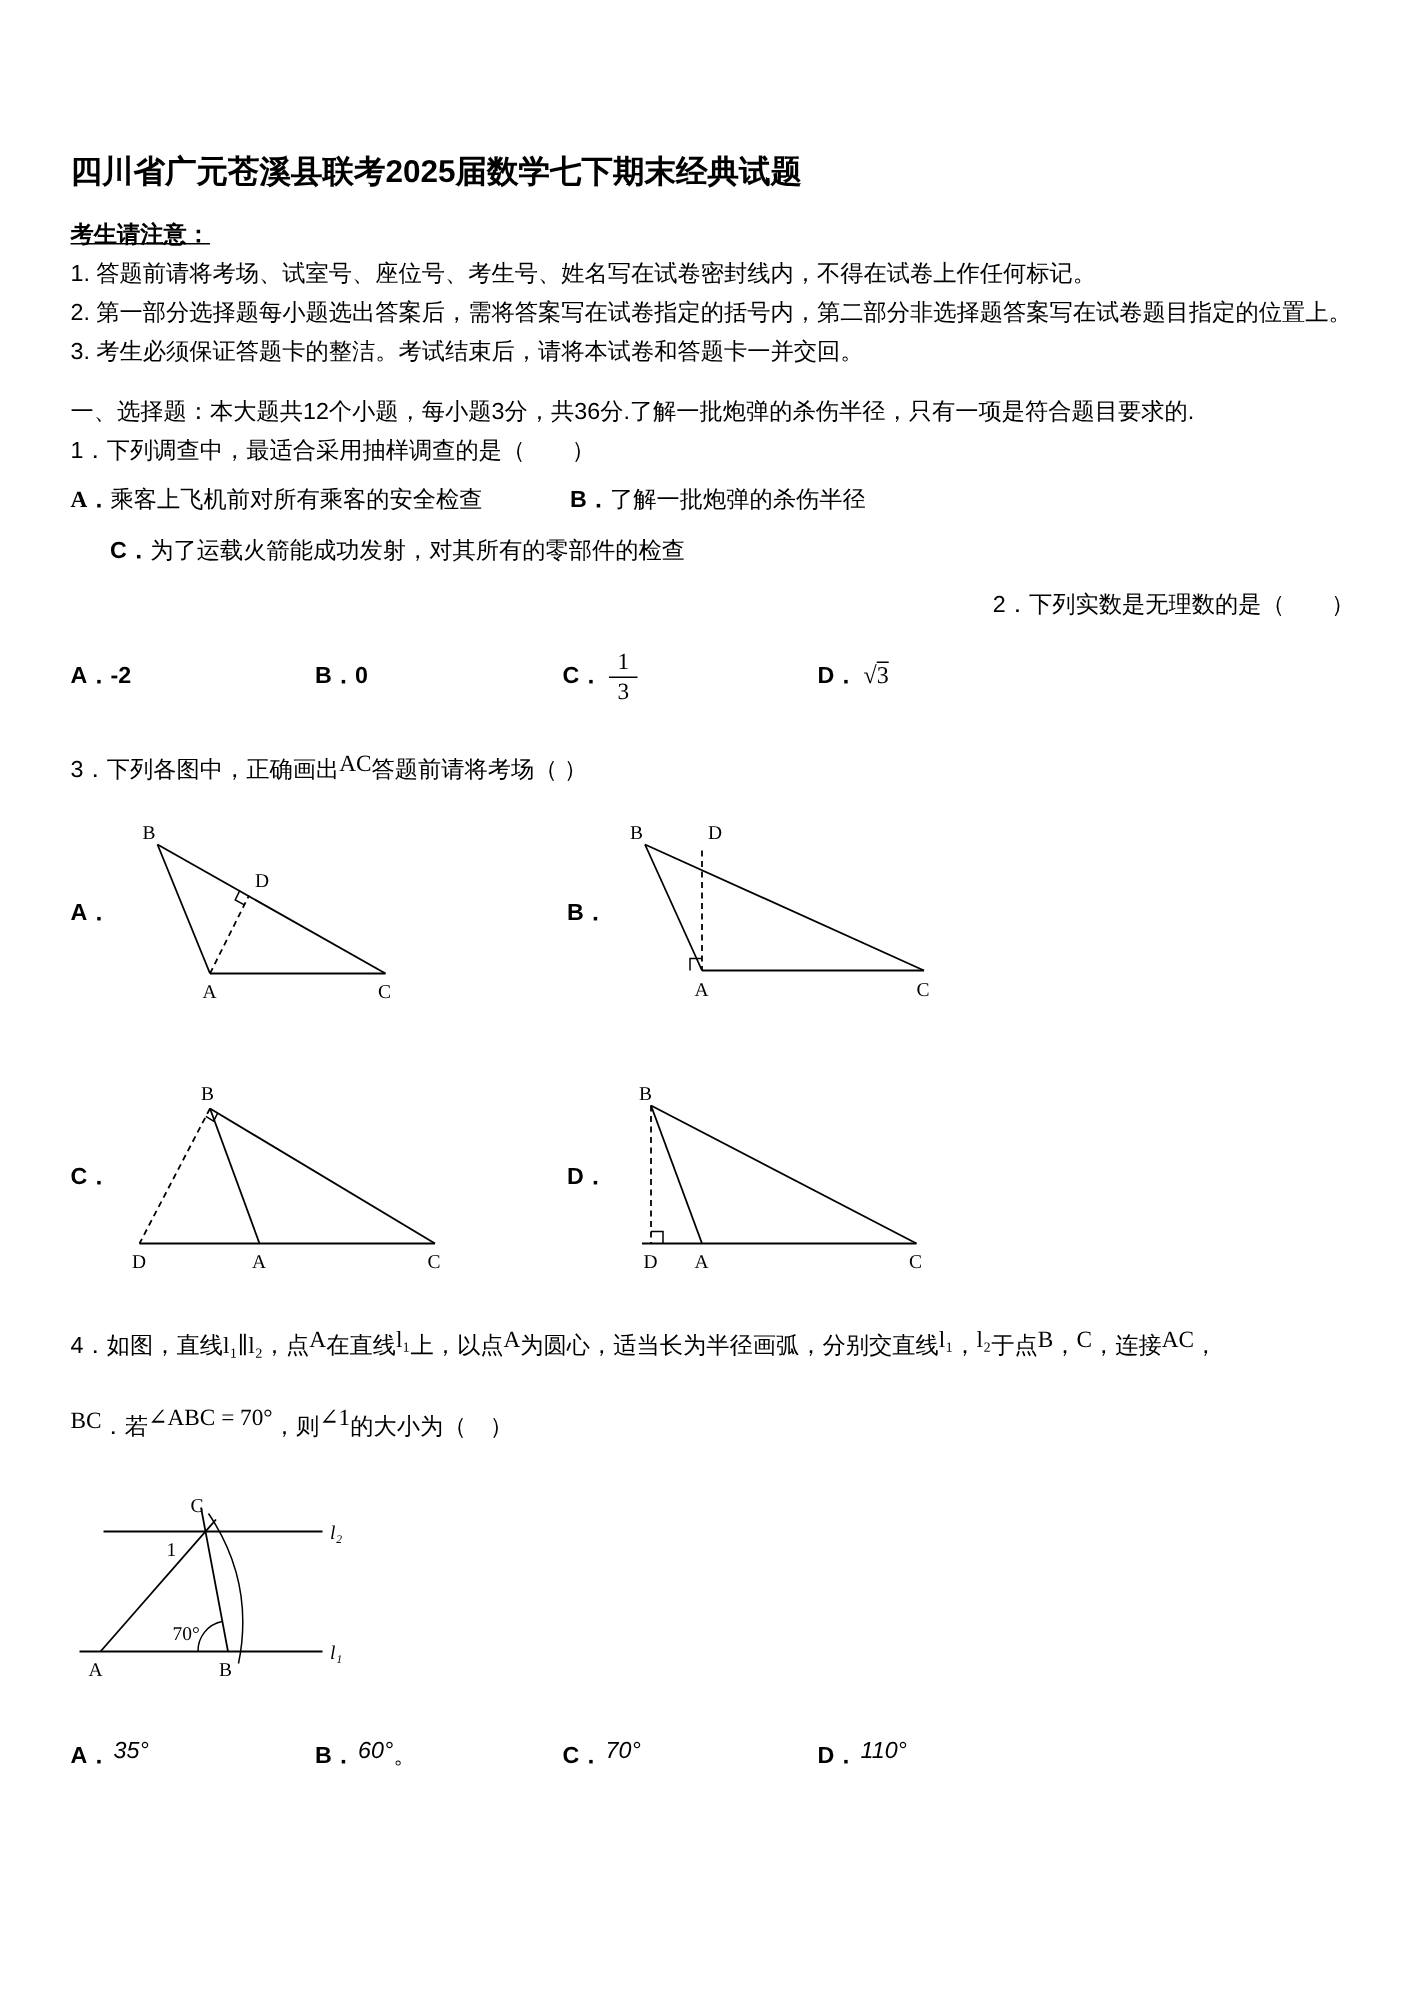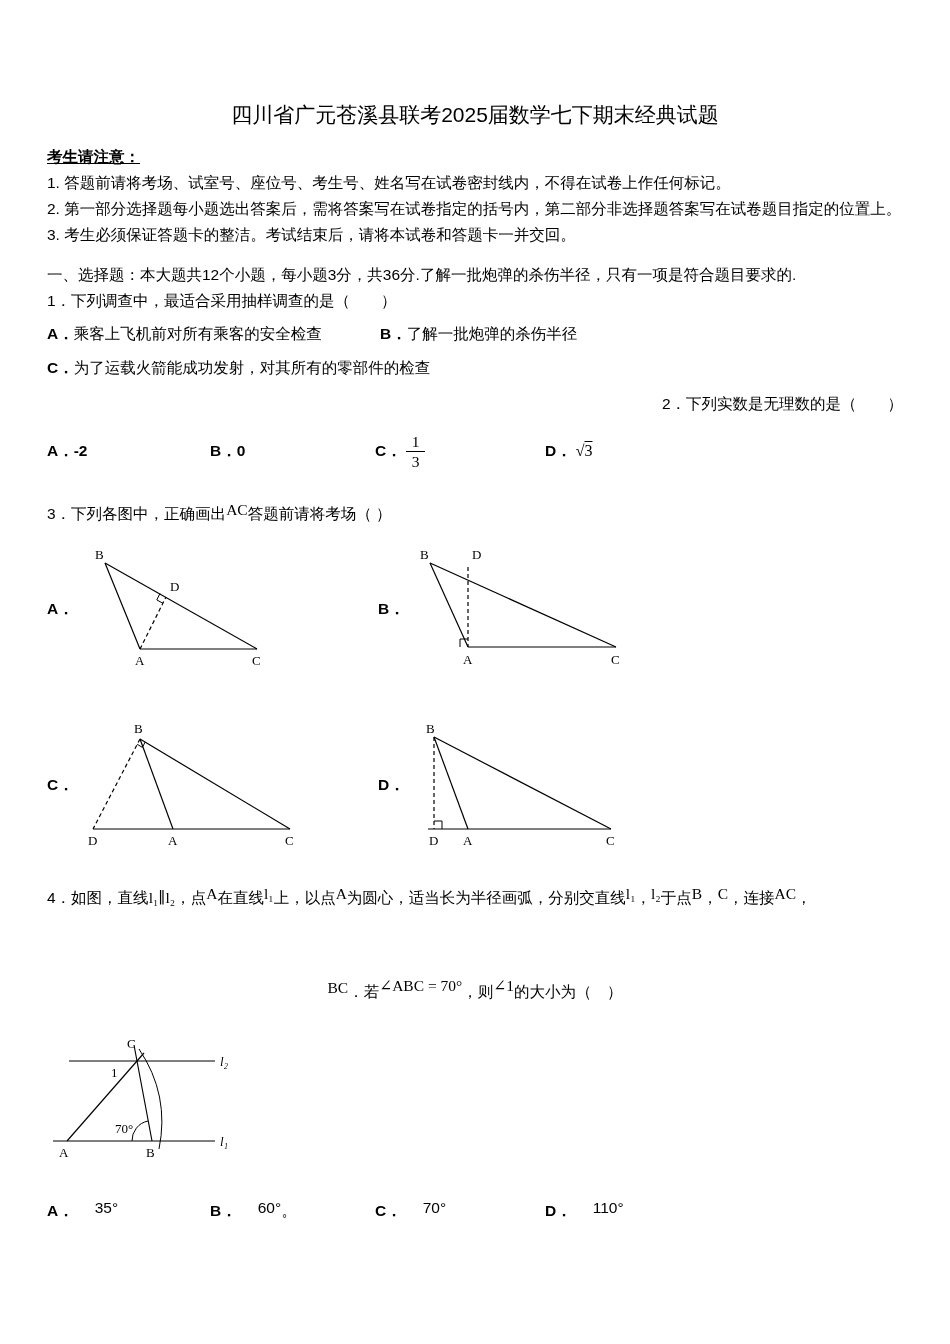--- a/index.html
+++ b/index.html
@@ -10,27 +10,27 @@
     background:#ffffff;
     color:#000;
     font-family:"Liberation Sans","DejaVu Sans",sans-serif;
     font-size:15.5px;
     line-height:26px;
     box-sizing:border-box;
     padding:100px 47px 0 47px;
     overflow:hidden;
   }
   p { margin:0; }
-  .title { font-size:21px; font-weight:400; text-align:center; line-height:30px; margin:0 0 14px 0; }
+  .title { font-size:21px; font-weight:700; line-height:30px; margin:0 0 14px 0; }
   .notice-heading { font-weight:700;text-decoration:underline; }
   .section-heading { margin-top:14px; }
   .q1-row { display:flex; margin-top:7px; }
   .q1-row.second { margin-top:8px; }
-  .w333 { width:333px; flex:0 0 333px; }
-  .w436 { width:436px; flex:0 0 436px; }
+  .w333 { width:333px; flex:0 0 333px;font-family:Liberation Serif, serif; }
+  .w436 { width:436px; flex:0 0 436px;text-align:center; }
   .lab { font-weight:700; }
   .q2-stem { margin-top:10px;text-align:right; }
   .q2-row { display:flex; align-items:center; height:56px; margin-top:6px; }
   .cell-a { width:163px; } .cell-b { width:165px; } .cell-c { width:170px; }
   .q2-cell { display:flex; align-items:center; }
   .bval { font-weight:700; }
   .frac { display:inline-block; text-align:center; vertical-align:middle;
           font-family:"Liberation Serif","DejaVu Serif",serif; margin-left:4px; }
   .frac .num { display:block; padding:0 6px; border-bottom:1.3px solid #000; line-height:19px; }
   .frac .den { display:block; line-height:19px; }
@@ -43,24 +43,24 @@
   .fig-grid { display:grid; grid-template-columns:331px auto; row-gap:50px; margin-top:20px; }
   .fig-cell { display:flex; align-items:center; }
   .fig-opt { font-weight:700; width:38px; flex:0 0 38px; }
   svg { display:block; }
   svg line, svg path, svg polyline { stroke:#000; stroke-width:1.2; fill:none; }
   svg .dash { stroke-dasharray:4,3; }
   svg .thin { stroke-width:1; }
   svg text { font:13px "Liberation Serif","DejaVu Serif",serif; fill:#000; stroke:none; }
   svg text.it { font-style:italic; }
   .q4-line1 { margin-top:36px; white-space:nowrap; }
-  .q4-line2 { margin-top:68px; white-space:nowrap;text-align:center; }
+  .q4-line2 { margin-top:28px; white-space:nowrap; }
   .q4-fig { margin-top:24px; }
   .q4-row { display:flex; margin-top:34px; }
-  .supval { position:relative; top:-3px; margin-left:21px; }
+  .supval { position:relative; top:-3px; margin-left:2px;font-style:italic; }
 </style>
 </head>
 <body>
 
 <div class="page">
 
   <h1 class="title">四川省广元苍溪县联考2025届数学七下期末经典试题</h1>
 
   <p class="notice-heading">考生请注意：</p>
   <p>1. 答题前请将考场、试室号、座位号、考生号、姓名写在试卷密封线内，不得在试卷上作任何标记。</p>

